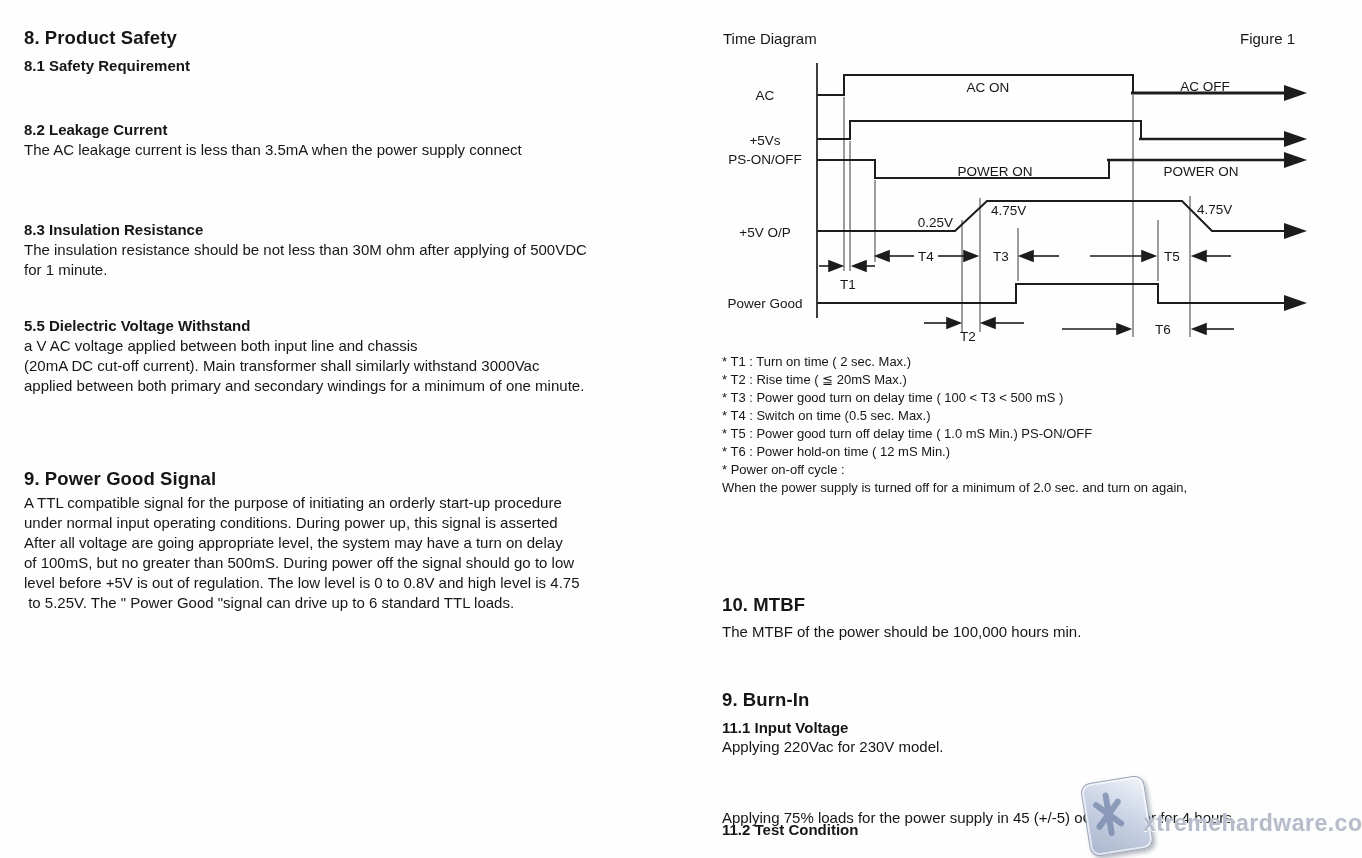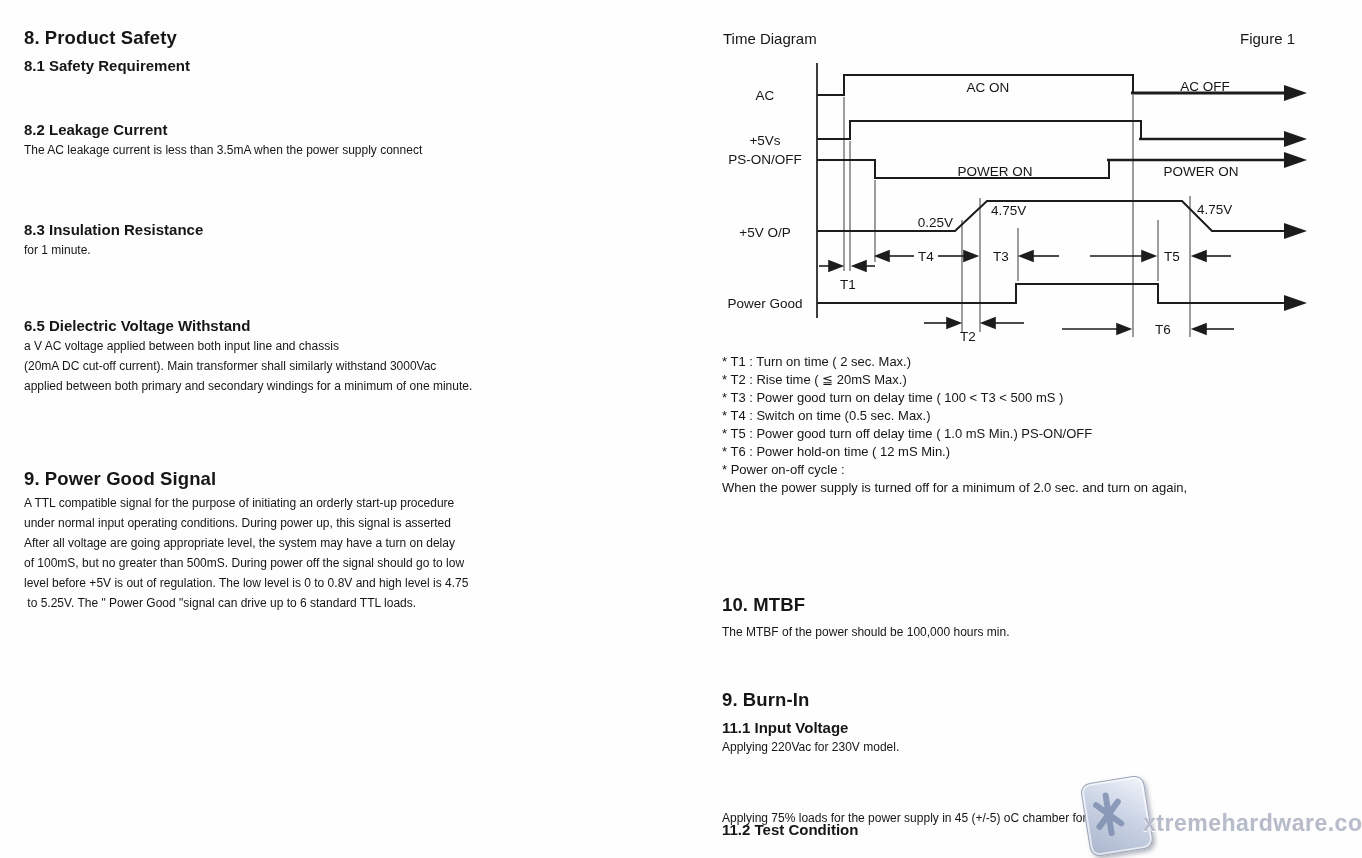--- a/index.html
+++ b/index.html
@@ -3,21 +3,21 @@
 <meta charset="utf-8">
 <style>
   html,body{margin:0;padding:0;background:#ffffff;}
   .page{
     position:relative;width:1362px;height:858px;background:#fefefe;overflow:hidden;
     font-family:"Liberation Sans","DejaVu Sans",sans-serif;color:#161616;
   }
   .abs{position:absolute;}
   .h1{font-size:18.5px;font-weight:bold;letter-spacing:.1px;}
   .h2{font-size:15px;font-weight:bold;}
-  .body-line{font-size:12px;line-height:20px;white-space:pre;}
+  .body-line{font-size:15px;line-height:20px;white-space:pre;}
   .note-line{font-size:13px;line-height:18px;white-space:pre;}
   .left-col{left:24px;}
   .right-col{left:722px;}
   svg text{font-family:"Liberation Sans","DejaVu Sans",sans-serif;fill:#161616;}
   .sig-label{font-size:13.5px;}
   .dim-label{font-size:13.5px;}
   .dia-title{font-size:15px;}
   
   .wm-text{
     left:1143px;top:810px;font-size:23px;font-weight:bold;letter-spacing:.5px;
@@ -42,24 +42,25 @@
     <div class="abs left-col h1" style="top:27px;">8. Product Safety</div>
     <div class="abs left-col h2" style="top:57px;">8.1 Safety Requirement</div>
 
     <div class="abs left-col h2" style="top:121px;">8.2 Leakage Current</div>
     <div class="abs left-col" style="top:140px;">
       <div class="body-line">The AC leakage current is less than 3.5mA when the power supply connect</div>
     </div>
 
     <div class="abs left-col h2" style="top:221px;">8.3 Insulation Resistance</div>
     <div class="abs left-col" style="top:240px;">
+      <div class="body-line">The insulation resistance should be not less than 30M ohm after applying of 500VDC</div>
       <div class="body-line">for 1 minute.</div>
     </div>
 
-    <div class="abs left-col h2" style="top:317px;">6.5 Dielectric Voltage Withstand</div>
+    <div class="abs left-col h2" style="top:317px;">5.5 Dielectric Voltage Withstand</div>
     <div class="abs left-col" style="top:336px;">
       <div class="body-line">a V AC voltage applied between both input line and chassis</div>
       <div class="body-line">(20mA DC cut-off current). Main transformer shall similarly withstand 3000Vac</div>
       <div class="body-line">applied between both primary and secondary windings for a minimum of one minute.</div>
     </div>
 
     <div class="abs left-col h1" style="top:468px;">9. Power Good Signal</div>
     <div class="abs left-col" style="top:493px;">
       <div class="body-line">A TTL compatible signal for the purpose of initiating an orderly start-up procedure</div>
       <div class="body-line">under normal input operating conditions. During power up, this signal is asserted</div>

